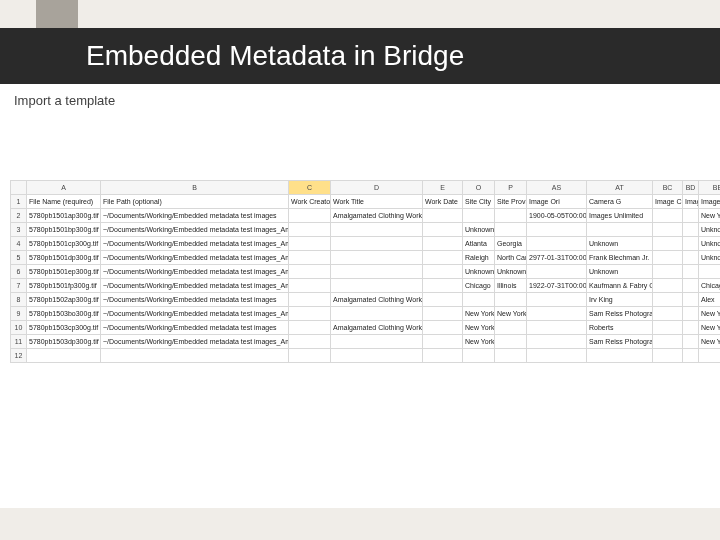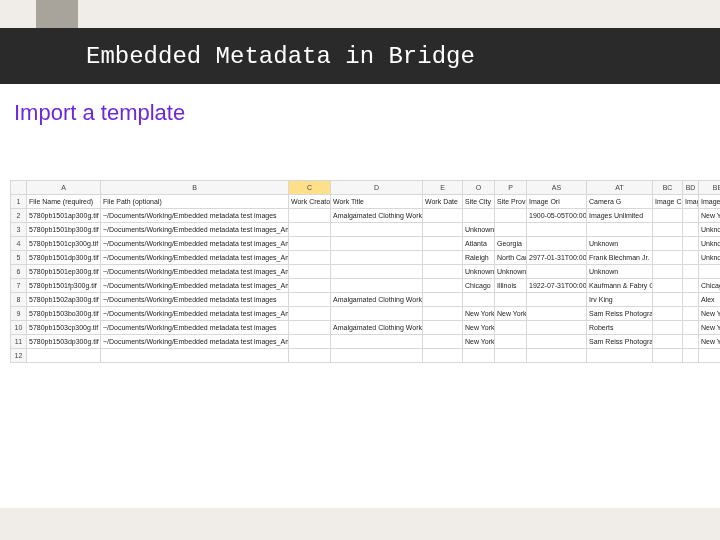--- a/index.html
+++ b/index.html
@@ -29,31 +29,30 @@
     position: absolute;
     left: 0; top: 28px;
     width: 100%;
     height: 56px;
     background: #2a2a2a;
     color: #ffffff;
     display: flex;
     align-items: center;
   }
   .title-bar .title {
-    font-size: 24px;
+    font-size: 28px;
     font-weight: 400;
     margin-left: 86px;
-    font-family: Liberation Mono, monospace;
   }
   .subheading {
     position: absolute;
     left: 14px;
-    top: 100px;
-    font-size: 22px;
-    color: #6d28d9;
+    top: 93px;
+    font-size: 13px;
+    color: #404040;
   }
   .sheet {
     position: absolute;
     left: 10px;
     top: 180px;
     width: 700px;
     font-size: 7px;
     color: #222;
   }
   .sheet-title {

